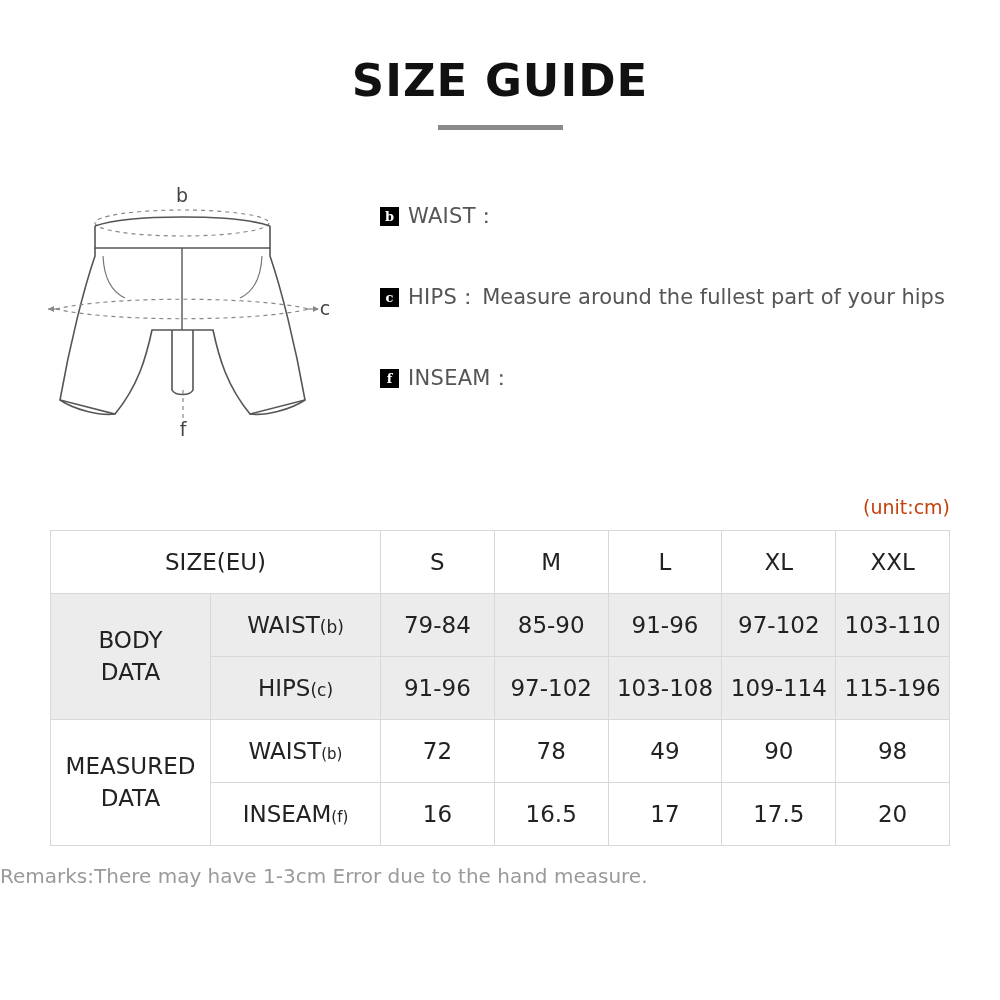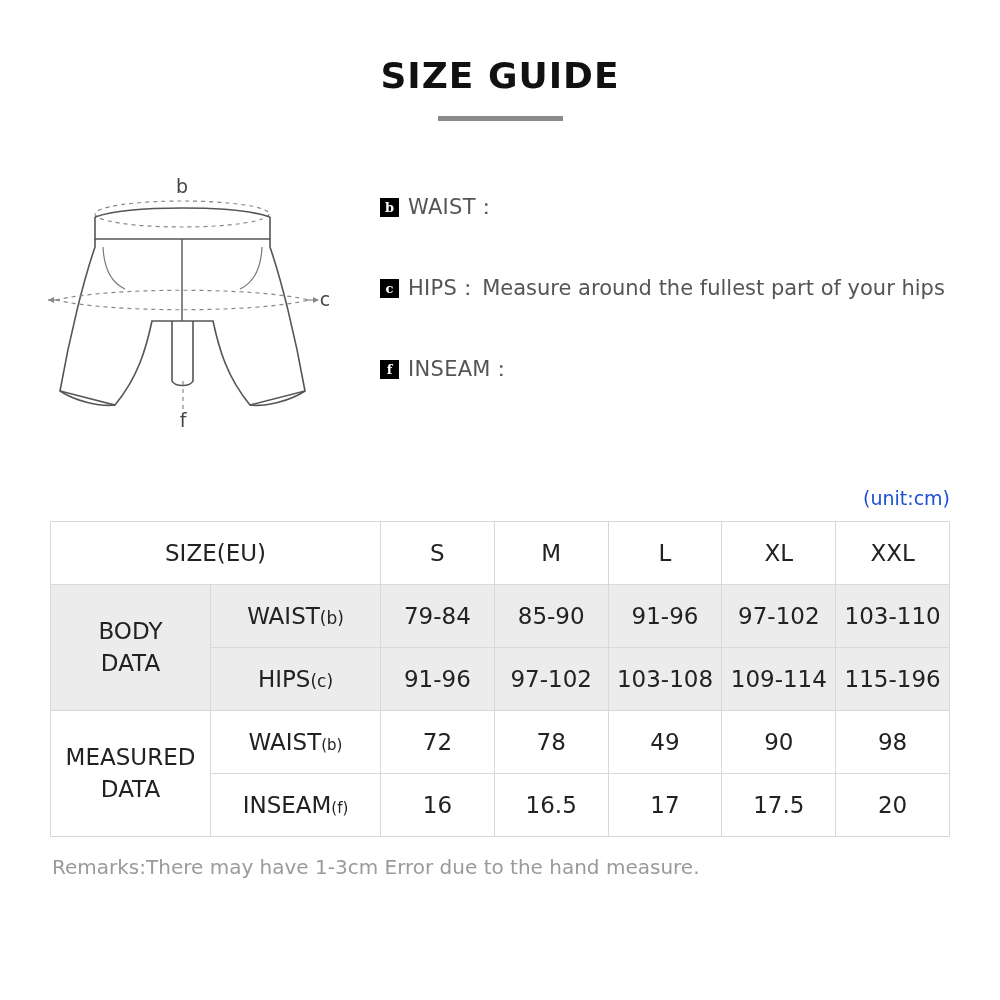--- a/index.html
+++ b/index.html
@@ -15,21 +15,21 @@
     position: relative;
     overflow: hidden;
   }
 
   
   .title-wrap {
     text-align: center;
     padding-top: 58px;
   }
   .page-title {
-    font-size: 36px;
+    font-size: 45px;
     font-weight: bold;
     letter-spacing: 1px;
     color: #111111;
     line-height: 1;
   }
   .title-underline {
     width: 125px;
     height: 5px;
     background: #8a8a8a;
     margin: 22px auto 0 auto;
@@ -89,21 +89,21 @@
   .legend-text {
     font-size: 21px;
     color: #555555;
   }
 
   
   .unit-note {
     text-align: right;
     padding-right: 50px;
     font-size: 19px;
-    color: #1d4ed8;
+    color: #c2410c;
     margin-top: 38px;
   }
 
   
   .table-wrap {
     padding: 2px 50px;
     margin-top: 10px;
   }
   table.size-table {
     width: 100%;
@@ -137,21 +137,20 @@
   .sub-label-small {
     font-size: 18px;
   }
   .sub-label-small small {
     font-size: 15px;
   }
   .col-a { width: 160px; }
   .col-b { width: 170px; }
 
   .remarks {
-    padding-left: 52px;
     margin-top: 16px;
     font-size: 20px;
     color: #9a9a9a;
   }
 </style>
 </head>
 <body>
 
 <div class="title-wrap">
   <div class="page-title">SIZE GUIDE</div>

